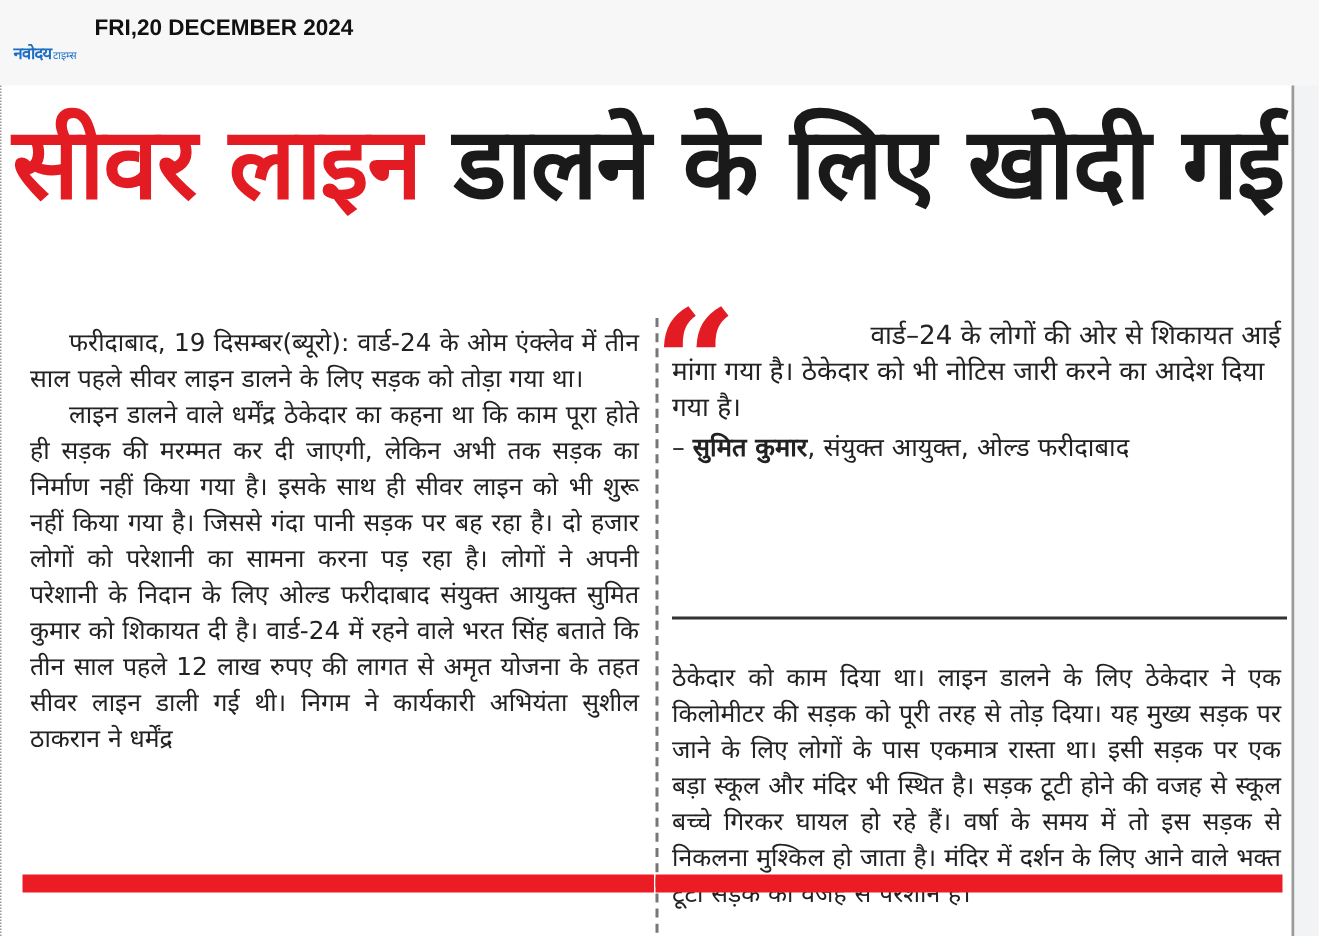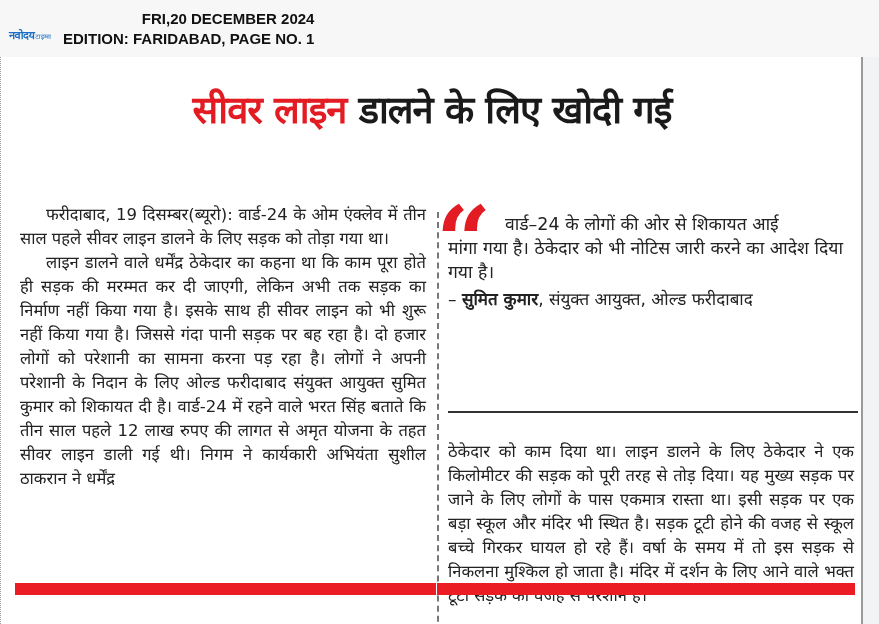--- a/index.html
+++ b/index.html
@@ -44,27 +44,27 @@
     }
     .right-gutter {
       position: absolute; left: 863px; top: 57px; width: 16px; height: 567px;
       background: #f1f3f5;
     }
     .headline {
       position: absolute; left: 0; top: 20px; width: 862px;
       text-align: center;
       font-family: "DejaVu Sans", sans-serif;
       font-weight: bold;
-      font-size: 38px; line-height: 66px;
+      font-size: 66px; line-height: 66px;
       color: #1a1a1a;
       letter-spacing: -1px;
     }
     .headline .red { color: #e31b23; }
     .col-left {
-      position: absolute; left: 19px; top: 146px; width: 406px;
+      position: absolute; left: 19px; top: 160px; width: 406px;
       font-family: "DejaVu Sans", sans-serif;
       font-size: 16.5px; line-height: 24px; color: #222;
       text-align: justify;
     }
     .col-left p { margin: 0; text-indent: 26px; }
     .col-right {
       position: absolute; left: 447px; top: 155px; width: 406px;
       font-family: "DejaVu Sans", sans-serif;
       color: #222;
     }
@@ -72,21 +72,21 @@
     .quote-mark {
       position: absolute; left: -12px; top: -18px;
       font-family: "DejaVu Serif", serif;
       font-size: 96px; line-height: 96px; font-weight: bold;
       color: #e31b23;
     }
     .quote-text {
       font-size: 17.5px; line-height: 24px; color: #222;
       padding-top: 0;
     }
-    .quote-text .l1, .quote-text .l2 { display: block; padding-left: 57px; }
+    .quote-text .l1, .quote-text .l2 { display: block; padding-left: 57px; text-align: right; }
     .quote-text .rest { display: block; }
     .quote-by {
       font-size: 17px; line-height: 24px; text-align: left; margin-top: 3px;
       padding-right: 10px;
     }
     .quote-by b { font-weight: bold; }
     .quote-rule {
       position: absolute; left: 0; top: 199px; width: 410px; height: 0;
       border-top: 2px solid #333;
     }
@@ -106,21 +106,20 @@
 </head>
 <body>
 
 <div class="topbar">
   <div class="logo">
     <span class="big">नवोदय</span>
     <span class="small">टाइम्स</span>
   </div>
   <div class="meta">
     <div>FRI,20 DECEMBER 2024</div>
-    <div>EDITION: FARIDABAD, PAGE NO. 1</div>
   </div>
 </div>
 
 <div class="page">
 
   <div class="headline">
     <div>
       <span class="red">सीवर लाइन</span><span> डालने के लिए खोदी गई</span>
     </div>
   </div>

